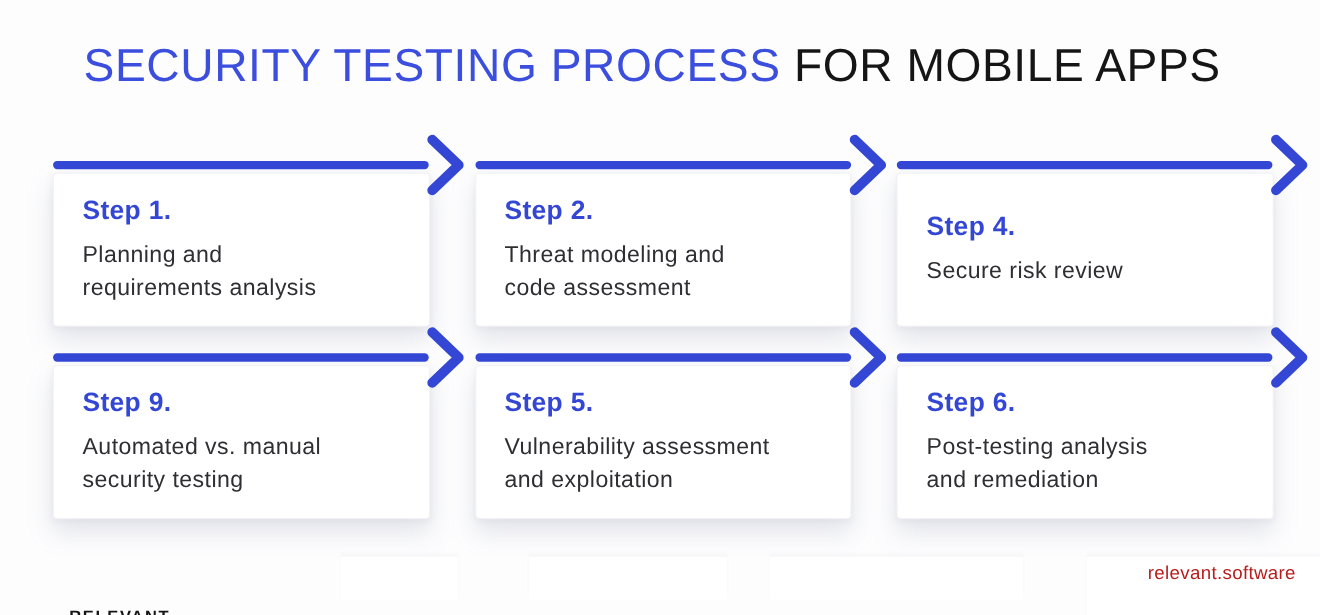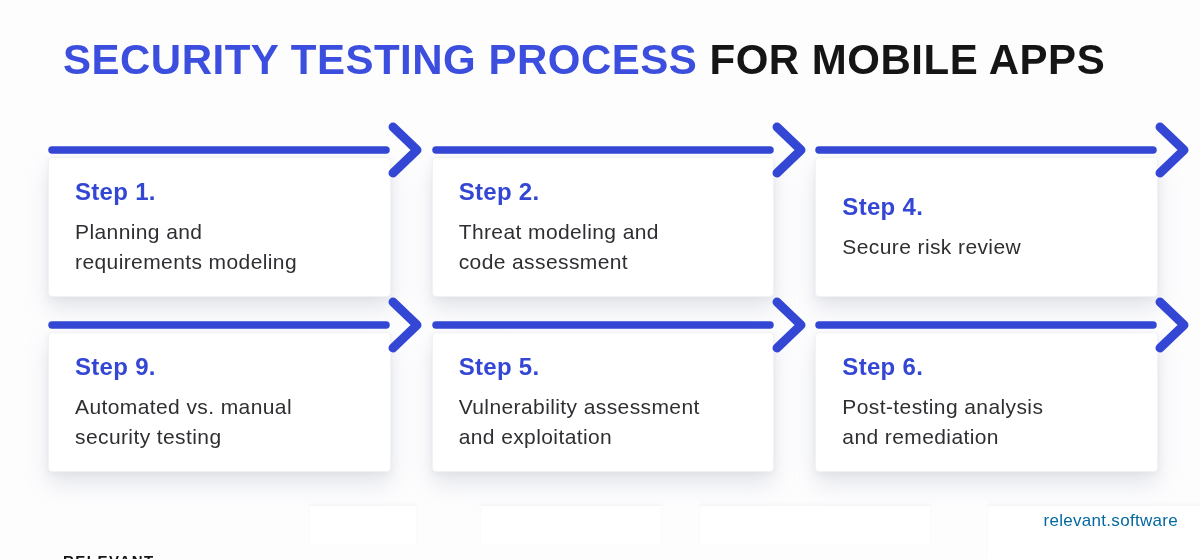--- a/index.html
+++ b/index.html
@@ -13,22 +13,22 @@
   *{margin:0;padding:0;box-sizing:border-box;}
   html,body{width:1200px;height:559px;}
   body{
     position:relative;
     width:1200px;height:559px;
     background:var(--page_bg);
     font-family:"Liberation Sans", sans-serif;
     overflow:hidden;
   }
   .title{
-    position:absolute;left:63px;top:36px;
-    font-size:42px;font-weight:700;letter-spacing:0.5px;
+    position:absolute;left:76px;top:36px;
+    font-size:42px;font-weight:400;letter-spacing:0.5px;
     white-space:nowrap;
   }
   .title .hl{color:var(--title_blue);}
   .title .rest{color:var(--title_black);}
   .steps-grid{
     position:absolute;left:48px;top:157px;width:1110px;
     display:grid;
     grid-template-columns:repeat(3,1fr);
     column-gap:41px;
     row-gap:35px;
@@ -81,21 +81,21 @@
   }
   .footer-brand{
     position:absolute;left:63px;top:512px;
     font-size:15px;font-weight:700;letter-spacing:1.5px;
     color:var(--title_black);
     margin-top:40px;
   }
   .footer-site{
     position:absolute;right:22px;top:511px;
     font-size:17px;font-weight:400;letter-spacing:0.3px;
-    color:#0369a1;
+    color:#b91c1c;
     margin-left:40px;
   }
   .ghost-card{
     position:absolute;
     background:#ffffff;
     border-top:1px solid rgba(120,125,150,0.07);
     box-shadow:0 -2px 3px rgba(120,125,150,0.04);
   }
   .ghost-1{left:310px;top:505px;width:106px;height:40px;}
   .ghost-2{left:481px;top:505px;width:180px;height:40px;}
@@ -110,21 +110,21 @@
 <div class="steps-grid">
 
   <div class="step-cell">
     <svg class="arrow" viewBox="0 0 380 59">
       <line class="shaft" x1="4" y1="26" x2="338" y2="26"></line>
       <polyline class="head" points="345,3 369,26 345,49"></polyline>
     </svg>
     <div class="step-card">
       <div class="step-label">Step 1.</div>
       <div class="step-desc">Planning and
-requirements modeling</div>
+requirements analysis</div>
     </div>
   </div>
 
   <div class="step-cell">
     <svg class="arrow" viewBox="0 0 380 59">
       <line class="shaft" x1="4" y1="26" x2="338" y2="26"></line>
       <polyline class="head" points="345,3 369,26 345,49"></polyline>
     </svg>
     <div class="step-card">
       <div class="step-label">Step 2.</div>

